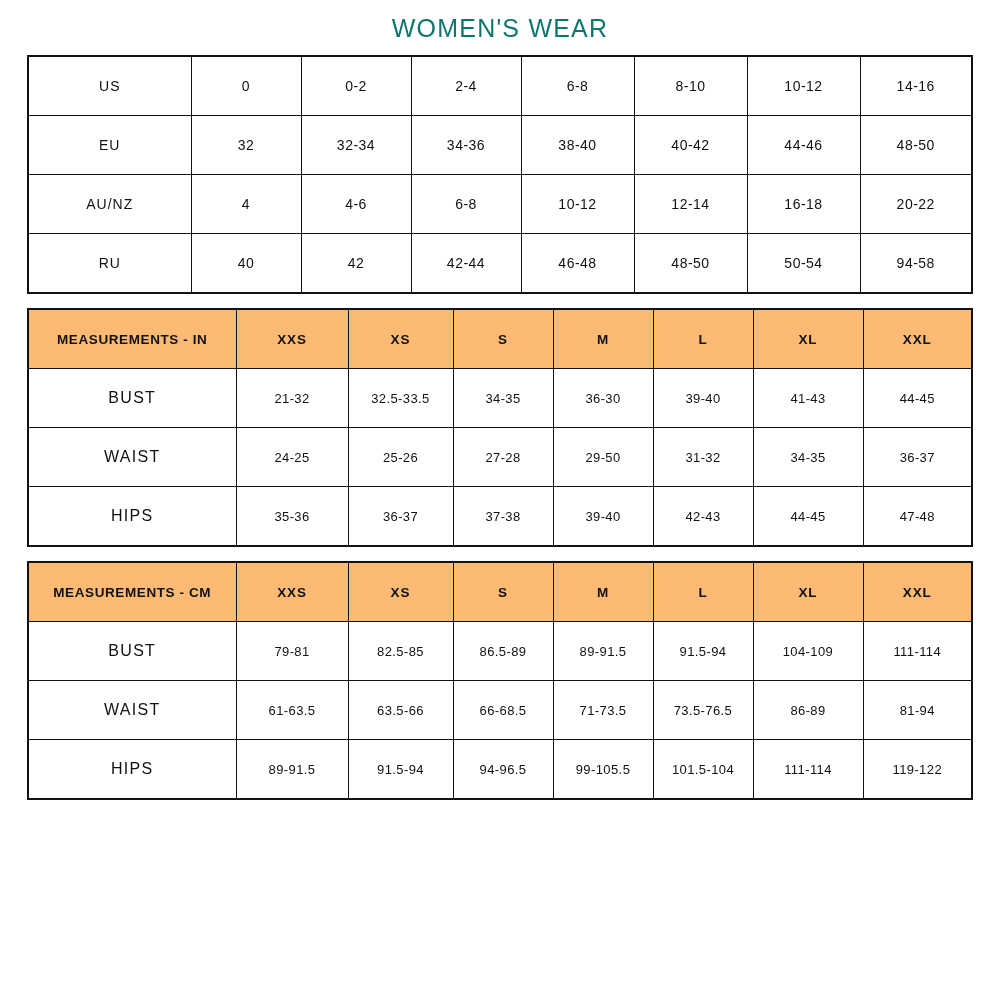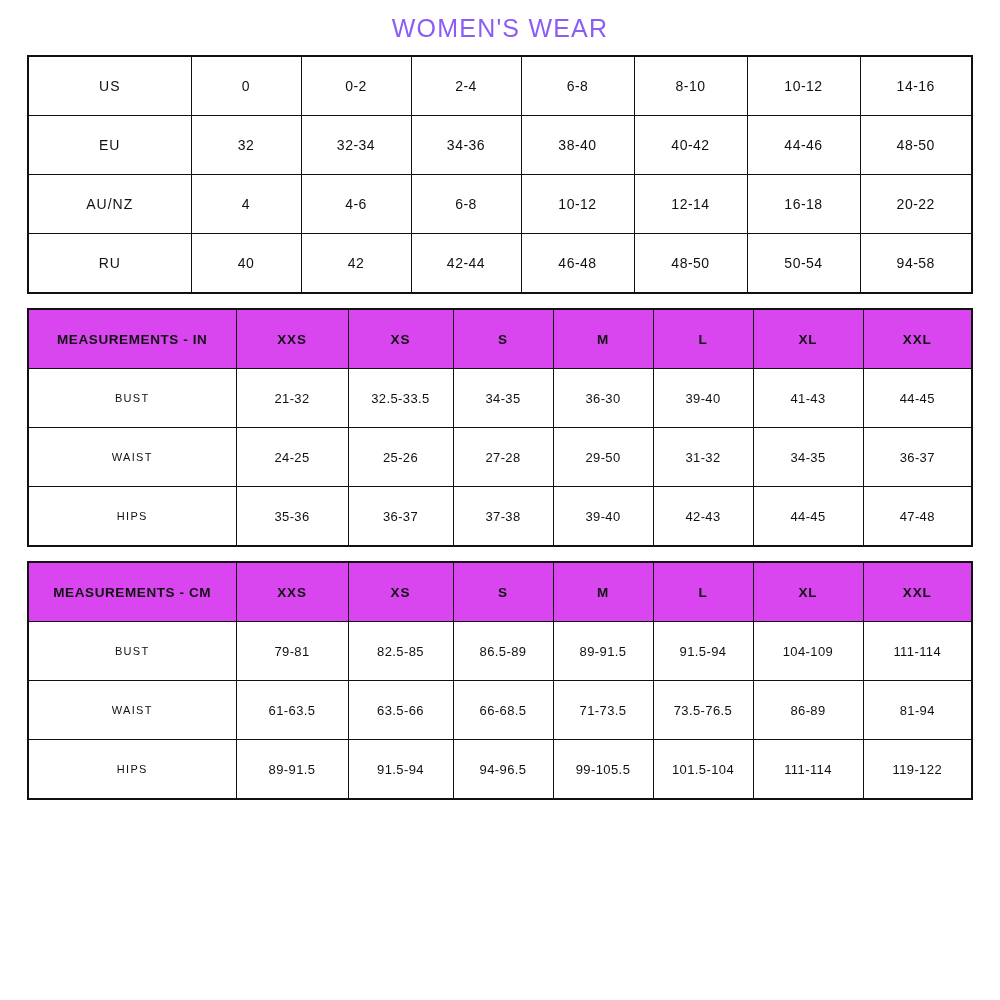--- a/index.html
+++ b/index.html
@@ -18,21 +18,21 @@
     width: 1000px;
     height: 1000px;
     box-sizing: border-box;
     position: relative;
   }
   .page-title {
     text-align: center;
     font-size: 25px;
     font-weight: 400;
     letter-spacing: 1.2px;
-    color: #8b5cf6;
+    color: #0f766e;
     padding: 14px 0 12px 0;
     margin: 0;
   }
   table {
     border-collapse: collapse;
     table-layout: fixed;
   }
   .tbl {
     margin: 0 auto;
     border: 2px solid #111111;
@@ -63,36 +63,36 @@
   }
   #size-conversion td.rowlabel {
     letter-spacing: 1px;
   }
   
   .meas {
     width: 944px;
     margin-top: 14px;
   }
   .meas th {
-    background: #d946ef;
+    background: #fdba74;
     font-weight: bold;
     font-size: 13.5px;
     letter-spacing: 0.9px;
     height: 56px;
   }
   .meas th.first {
     letter-spacing: 0.6px;
   }
   .meas td {
     height: 56px;
     font-size: 13px;
     letter-spacing: 0.4px;
   }
   .meas td.rowlabel {
-    font-size: 11px;
+    font-size: 16px;
     letter-spacing: 1.3px;
     text-align: center;
   }
 </style>
 </head>
 <body>
 
 <div class="page">
 
   <h1 class="page-title">WOMEN'S WEAR</h1>

